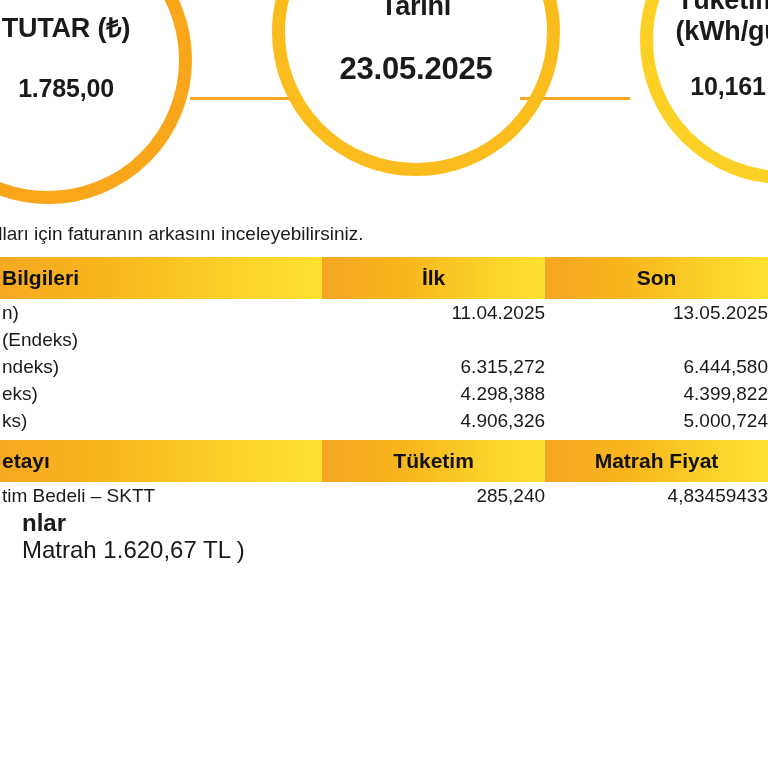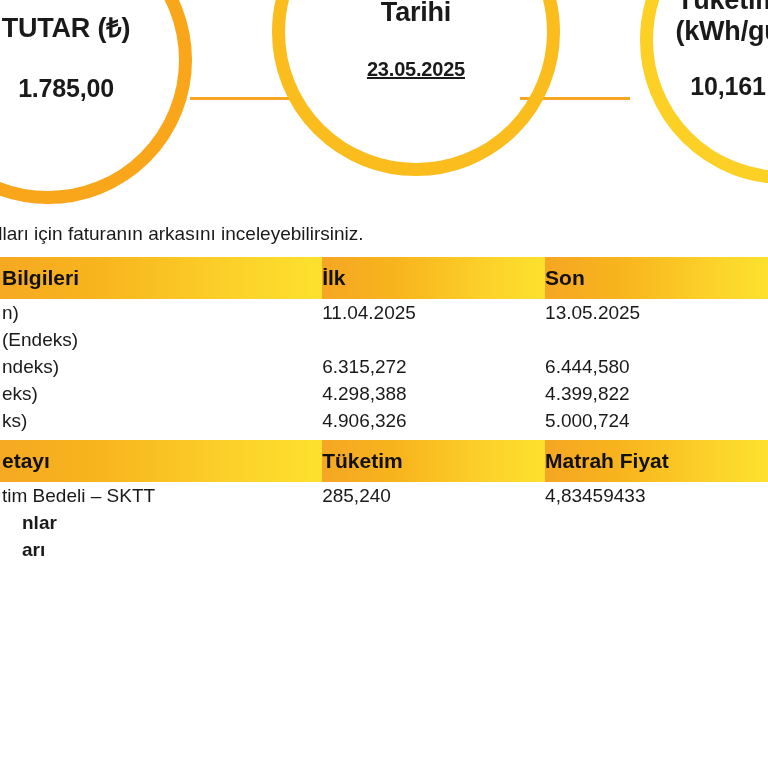--- a/index.html
+++ b/index.html
@@ -67,21 +67,21 @@
 
   
   .circle-2 {
     left: 272px;
     top: -112px;
     width: 288px;
     height: 288px;
     border: 13px solid #fbbd1e;
   }
   .circle-2 .ring-label { font-size: 27px; margin-top: 14px; }
-  .circle-2 .ring-value { font-size: 20px; margin-top: 30px; text-decoration: underline; }
+  .circle-2 .ring-value { font-size: 31px; margin-top: 30px; }
 
   
   .circle-3 {
     left: 640px;
     top: -104px;
     width: 288px;
     height: 288px;
     border: 13px solid #fdd026;
   }
   .circle-3 .ring-label { font-size: 27px; margin-top: 6px; padding-right: 112px;}
@@ -107,44 +107,45 @@
     vertical-align: middle;
     white-space: nowrap;
   }
 
   .hdr-row th {
     height: 42px;
     font-size: 21px;
     font-weight: bold;
     color: #111;
     background: linear-gradient(to right, #f5a623 0%, #f8b51d 35%, #fcd22a 75%, #fde12e 100%);
-    text-align: left;
+    text-align: center;
     padding-right: 12px;
   }
   .hdr-row th.lbl {
     text-align: left;
     padding-left: 22px;
   }
 
   .data-row td {
     height: 27px;
     font-size: 19px;
+    text-align: right;
     padding-right: 12px;
   }
   .data-row td.lbl {
     text-align: left;
     padding-left: 22px;
   }
 
   .col-label { width: 330px; }
   .col-a { width: 215px; }
   .col-b { width: 215px; }
 
   .detail-line {
-    font-size: 19px;
+    font-size: 24px;
     padding-left: 22px;
     height: 27px;
     line-height: 27px;
     white-space: nowrap;
   }
   .detail-line.bold { font-weight: bold; }
   .gap-small { height: 6px; }
 </style>
 </head>
 <body>
@@ -233,14 +234,14 @@
   <tr class="data-row">
     <td class="lbl">tim Bedeli – SKTT</td>
     <td>285,240</td>
     <td>4,83459433</td>
   </tr>
 </tbody>
   </table>
 
 <div>
   <div class="detail-line bold">nlar</div>
-  <div class="detail-line bold">arı</div>
+  <div class="detail-line">Matrah 1.620,67  TL )</div>
 </div>
 
 </body></html>

